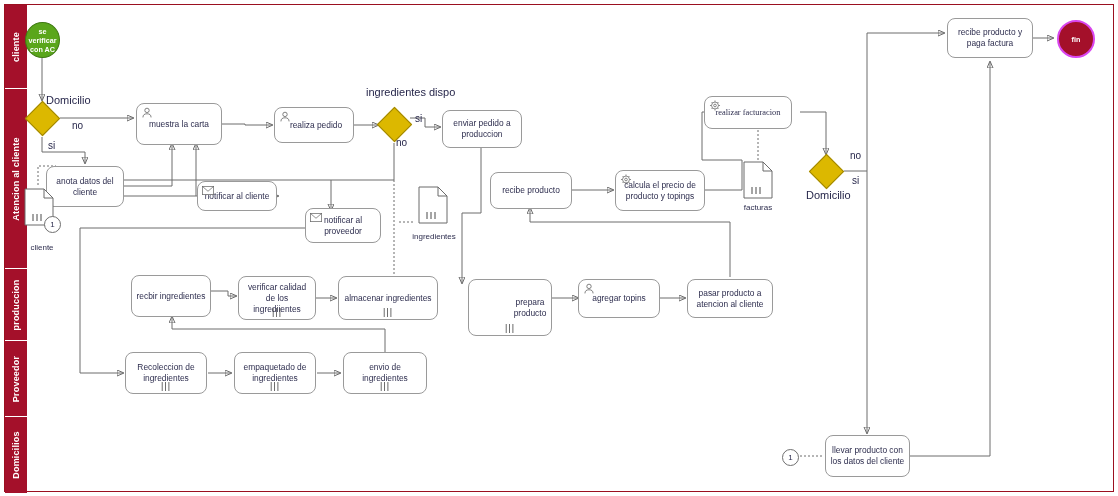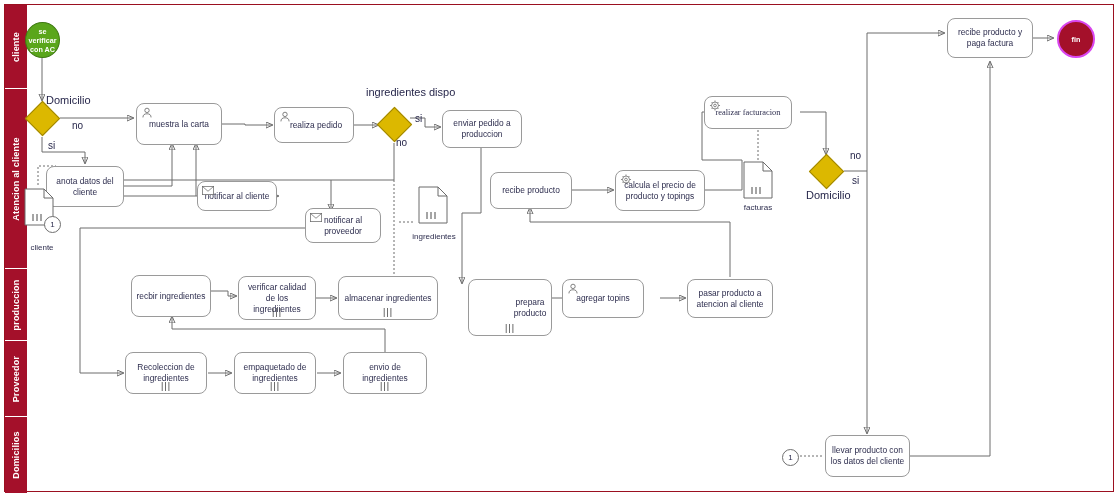--- a/index.html
+++ b/index.html
@@ -298,21 +298,21 @@
   <div class="task" style="left:338px;top:276px;width:100px;height:44px;">
     <span class="lbl">almacenar ingredientes</span>
     <span class="marker">|||</span>
   </div>
 
   <div class="task" style="left:468px;top:279px;width:84px;height:57px;padding-left:44px;">
     <span class="lbl">prepara producto</span>
     <span class="marker">|||</span>
   </div>
 
-  <div class="task" style="left:562px;top:279px;width:82px;height:39px;">
+  <div class="task" style="left:578px;top:279px;width:82px;height:39px;">
     <svg class="task-icon" viewBox="0 0 14 13">
       <circle cx="7" cy="4" r="2.6" fill="none" stroke="#6b6b6b" stroke-width="1"></circle>
       <path d="M2.2,12.3 a4.8,4.3 0 0 1 9.6,0" fill="none" stroke="#6b6b6b" stroke-width="1"></path>
     </svg>
     <span class="lbl">agregar topins</span>
   </div>
 
   <div class="task" style="left:687px;top:279px;width:86px;height:39px;">
     <span class="lbl">pasar producto a atencion al cliente</span>
   </div>

